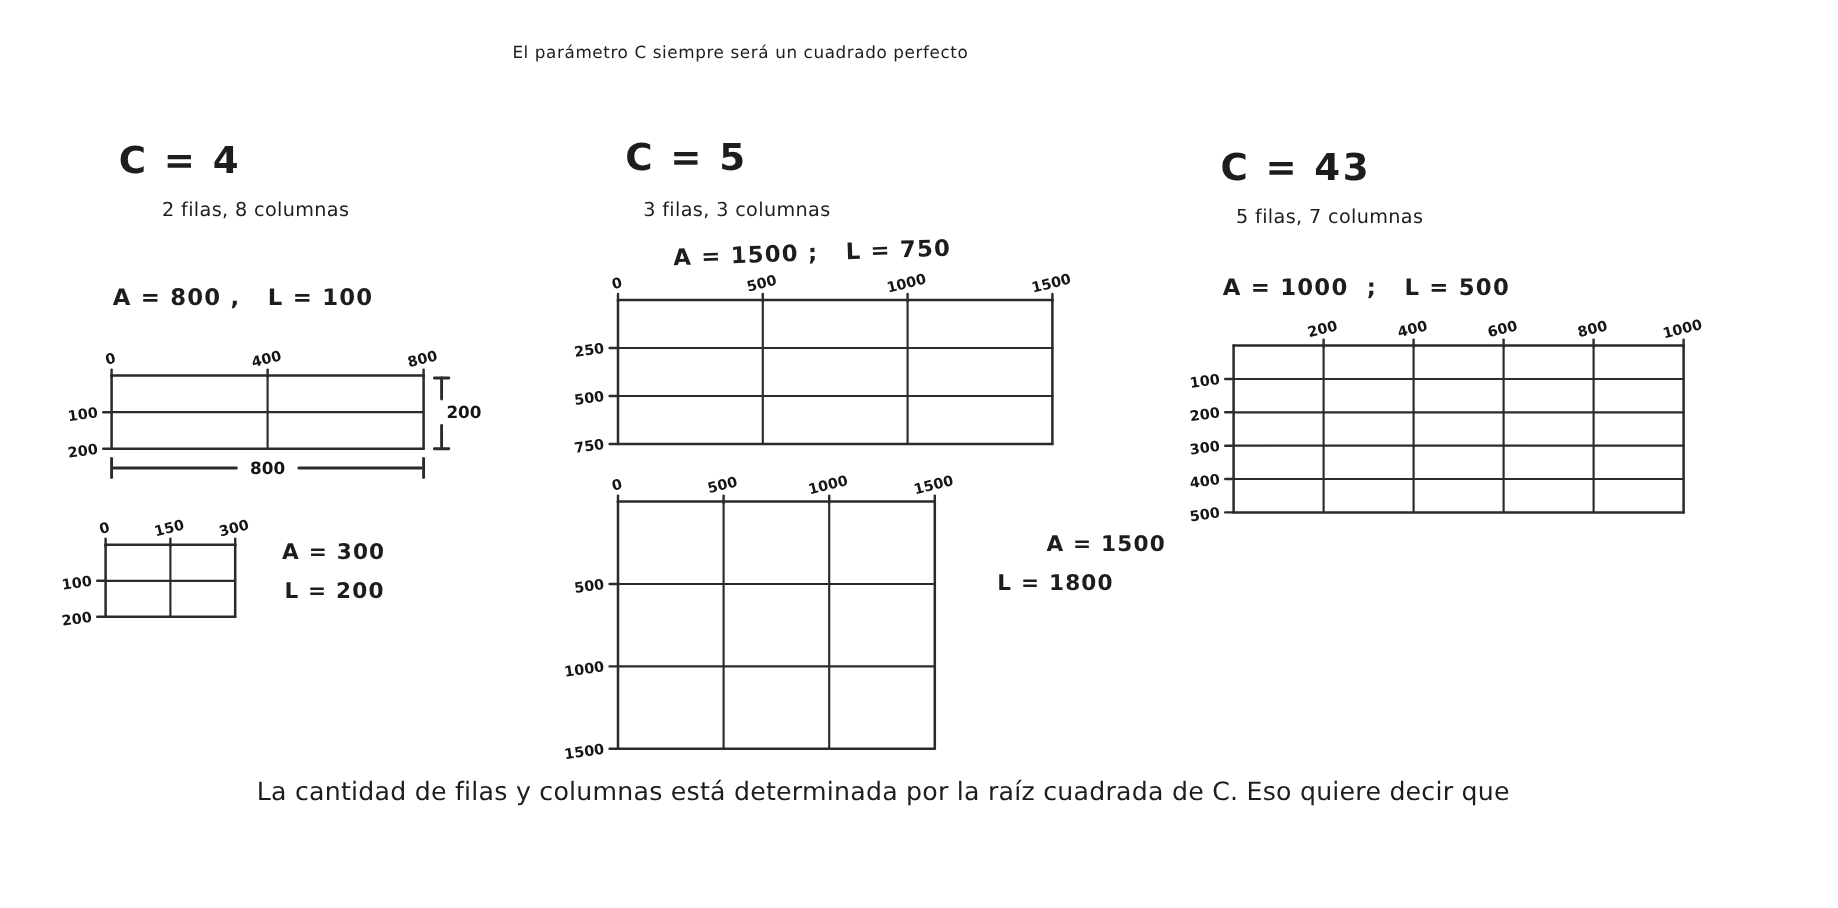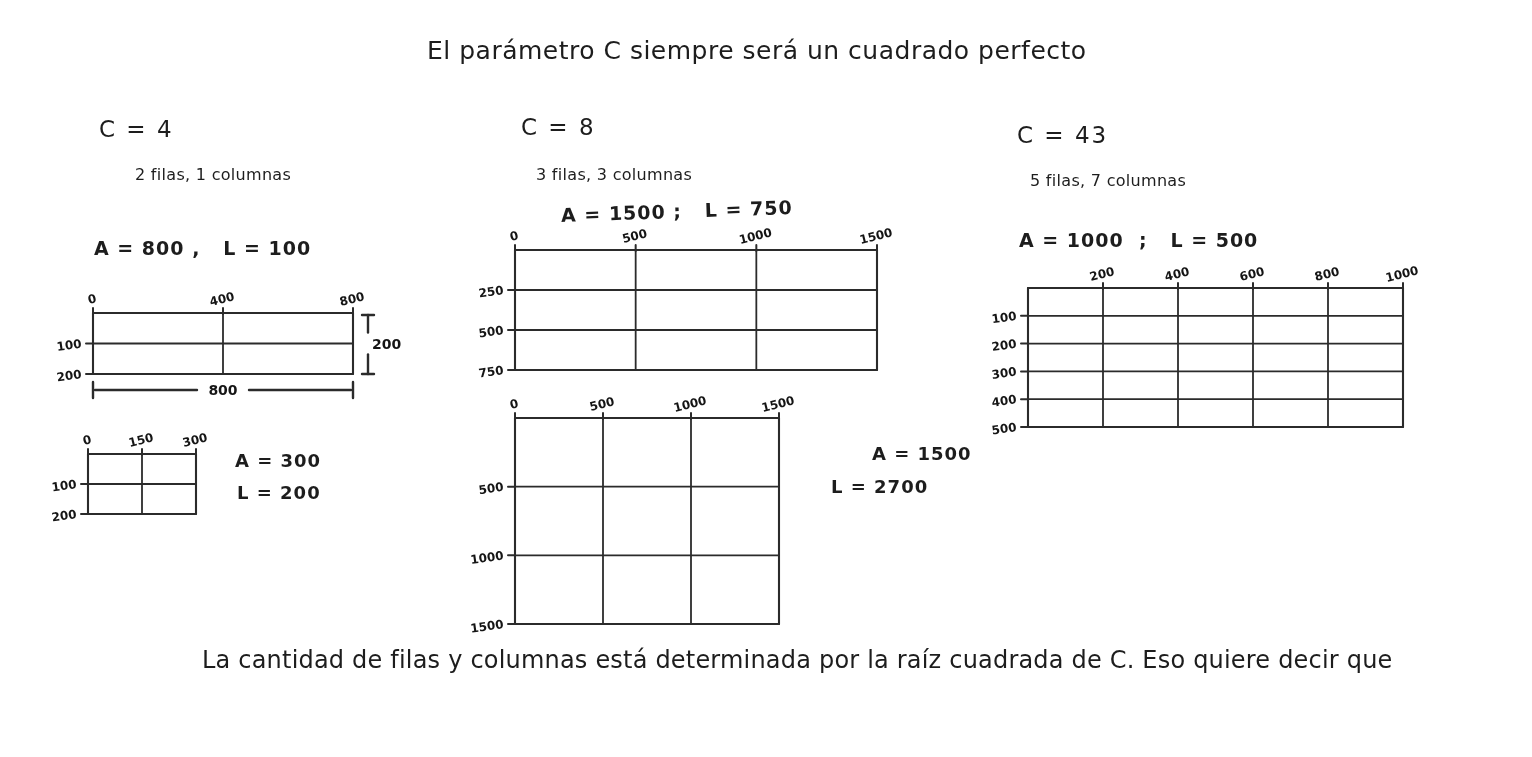--- a/index.html
+++ b/index.html
@@ -1,36 +1,36 @@
 <!DOCTYPE html>
 <html><head>
 <meta charset="utf-8">
 <style>
   html,body{margin:0;padding:0;}
   body{
     width:1532px;height:757px;background:#ffffff;overflow:hidden;position:relative;
     font-family:"DejaVu Sans",sans-serif;color:#1d1d1d;
   }
   .abs{position:absolute;white-space:pre;}
-  .title{font-size:25px;letter-spacing:.5px;}
-  .ex-heading{font-size:23px;letter-spacing:2px;}
+  .title{font-size:14px;letter-spacing:.5px;}
+  .ex-heading{font-size:31px;letter-spacing:2px;font-weight:bold;}
   .ex-sub{font-size:16px;letter-spacing:.3px;}
   .ex-params{font-size:19px;font-weight:bold;letter-spacing:1px;}
   .side-label{font-size:18px;font-weight:bold;letter-spacing:1px;text-align:right;}
-  .caption{font-size:24px;line-height:33px;letter-spacing:.2px;}
+  .caption{font-size:21px;line-height:33px;letter-spacing:.2px;margin-left:12px;}
   .grid-host{position:absolute;}
   .grid-host svg{display:block;overflow:visible;}
 </style>
 </head>
 <body>
 
 <div class="abs title" style="left:427px;top:36px">El parámetro C siempre será un cuadrado perfecto</div>
 
 <div class="abs ex-heading" style="left:99px;top:116px">C = 4</div>
-<div class="abs ex-sub" style="left:135px;top:165px">2 filas, 1 columnas</div>
+<div class="abs ex-sub" style="left:135px;top:165px">2 filas, 8 columnas</div>
 <div class="abs ex-params" style="left:94px;top:237px">A = 800 ,   L = 100</div>
 <div class="grid-host" style="left:38px;top:285px">
     <svg width="392" height="125">
       <line x1="55" y1="28" x2="55" y2="89" stroke="#2b2b2b" stroke-width="2.1" stroke-linecap="round"></line>
       <line x1="185" y1="28" x2="185" y2="89" stroke="#2b2b2b" stroke-width="1.8" stroke-linecap="round"></line>
       <line x1="315" y1="28" x2="315" y2="89" stroke="#2b2b2b" stroke-width="2.1" stroke-linecap="round"></line>
       <line x1="55" y1="28" x2="315" y2="28" stroke="#2b2b2b" stroke-width="2.1" stroke-linecap="round"></line>
       <line x1="55" y1="58.5" x2="315" y2="58.5" stroke="#2b2b2b" stroke-width="1.8" stroke-linecap="round"></line>
       <line x1="55" y1="89" x2="315" y2="89" stroke="#2b2b2b" stroke-width="2.1" stroke-linecap="round"></line>
       <line x1="55" y1="23" x2="55" y2="29" stroke="#2b2b2b" stroke-width="2" stroke-linecap="round"></line>
@@ -71,21 +71,21 @@
       <text font-size="12" text-anchor="middle" transform="translate(138,20) rotate(-14)" fill="#151515" font-weight="bold">300</text>
       <line x1="23" y1="60" x2="29" y2="60" stroke="#2b2b2b" stroke-width="2" stroke-linecap="round"></line>
       <text font-size="12" text-anchor="end" transform="translate(19,64) rotate(-8)" fill="#151515" font-weight="bold">100</text>
       <line x1="23" y1="90" x2="29" y2="90" stroke="#2b2b2b" stroke-width="2" stroke-linecap="round"></line>
       <text font-size="12" text-anchor="end" transform="translate(19,94) rotate(-8)" fill="#151515" font-weight="bold">200</text>
     </svg>
   </div>
 <div class="abs side-label" style="left:235px;top:450px">A = 300</div>
 <div class="abs side-label" style="left:237px;top:482px">L = 200</div>
 
-<div class="abs ex-heading" style="left:521px;top:114px">C = 8</div>
+<div class="abs ex-heading" style="left:521px;top:114px">C = 5</div>
 <div class="abs ex-sub" style="left:536px;top:165px">3 filas, 3 columnas</div>
 <div class="abs ex-params" style="left:561px;top:200px;transform:rotate(-2deg)">A = 1500 ;   L = 750</div>
 <div class="grid-host" style="left:460px;top:218px">
     <svg width="440" height="160">
       <line x1="55" y1="32" x2="55" y2="152" stroke="#2b2b2b" stroke-width="2.1" stroke-linecap="round"></line>
       <line x1="175.66666666666669" y1="32" x2="175.66666666666669" y2="152" stroke="#2b2b2b" stroke-width="1.8" stroke-linecap="round"></line>
       <line x1="296.33333333333337" y1="32" x2="296.33333333333337" y2="152" stroke="#2b2b2b" stroke-width="1.8" stroke-linecap="round"></line>
       <line x1="417" y1="32" x2="417" y2="152" stroke="#2b2b2b" stroke-width="2.1" stroke-linecap="round"></line>
       <line x1="55" y1="32" x2="417" y2="32" stroke="#2b2b2b" stroke-width="2.1" stroke-linecap="round"></line>
       <line x1="55" y1="72" x2="417" y2="72" stroke="#2b2b2b" stroke-width="1.8" stroke-linecap="round"></line>
@@ -127,21 +127,21 @@
       <text font-size="12" text-anchor="middle" transform="translate(322,16) rotate(-14)" fill="#151515" font-weight="bold">1500</text>
       <line x1="51" y1="94.66666666666667" x2="57" y2="94.66666666666667" stroke="#2b2b2b" stroke-width="2" stroke-linecap="round"></line>
       <text font-size="12" text-anchor="end" transform="translate(47,98.66666666666667) rotate(-8)" fill="#151515" font-weight="bold">500</text>
       <line x1="51" y1="163.33333333333334" x2="57" y2="163.33333333333334" stroke="#2b2b2b" stroke-width="2" stroke-linecap="round"></line>
       <text font-size="12" text-anchor="end" transform="translate(47,167.33333333333334) rotate(-8)" fill="#151515" font-weight="bold">1000</text>
       <line x1="51" y1="232" x2="57" y2="232" stroke="#2b2b2b" stroke-width="2" stroke-linecap="round"></line>
       <text font-size="12" text-anchor="end" transform="translate(47,236) rotate(-8)" fill="#151515" font-weight="bold">1500</text>
     </svg>
   </div>
 <div class="abs side-label" style="left:872px;top:443px">A = 1500</div>
-<div class="abs side-label" style="left:831px;top:476px">L = 2700</div>
+<div class="abs side-label" style="left:831px;top:476px">L = 1800</div>
 
 <div class="abs ex-heading" style="left:1017px;top:122px">C = 43</div>
 <div class="abs ex-sub" style="left:1030px;top:171px">5 filas, 7 columnas</div>
 <div class="abs ex-params" style="left:1019px;top:229px">A = 1000  ;   L = 500</div>
 <div class="grid-host" style="left:966px;top:256px">
     <svg width="490" height="180">
       <line x1="62" y1="32" x2="62" y2="171" stroke="#2b2b2b" stroke-width="2.1" stroke-linecap="round"></line>
       <line x1="137" y1="32" x2="137" y2="171" stroke="#2b2b2b" stroke-width="1.8" stroke-linecap="round"></line>
       <line x1="212" y1="32" x2="212" y2="171" stroke="#2b2b2b" stroke-width="1.8" stroke-linecap="round"></line>
       <line x1="287" y1="32" x2="287" y2="171" stroke="#2b2b2b" stroke-width="1.8" stroke-linecap="round"></line>

